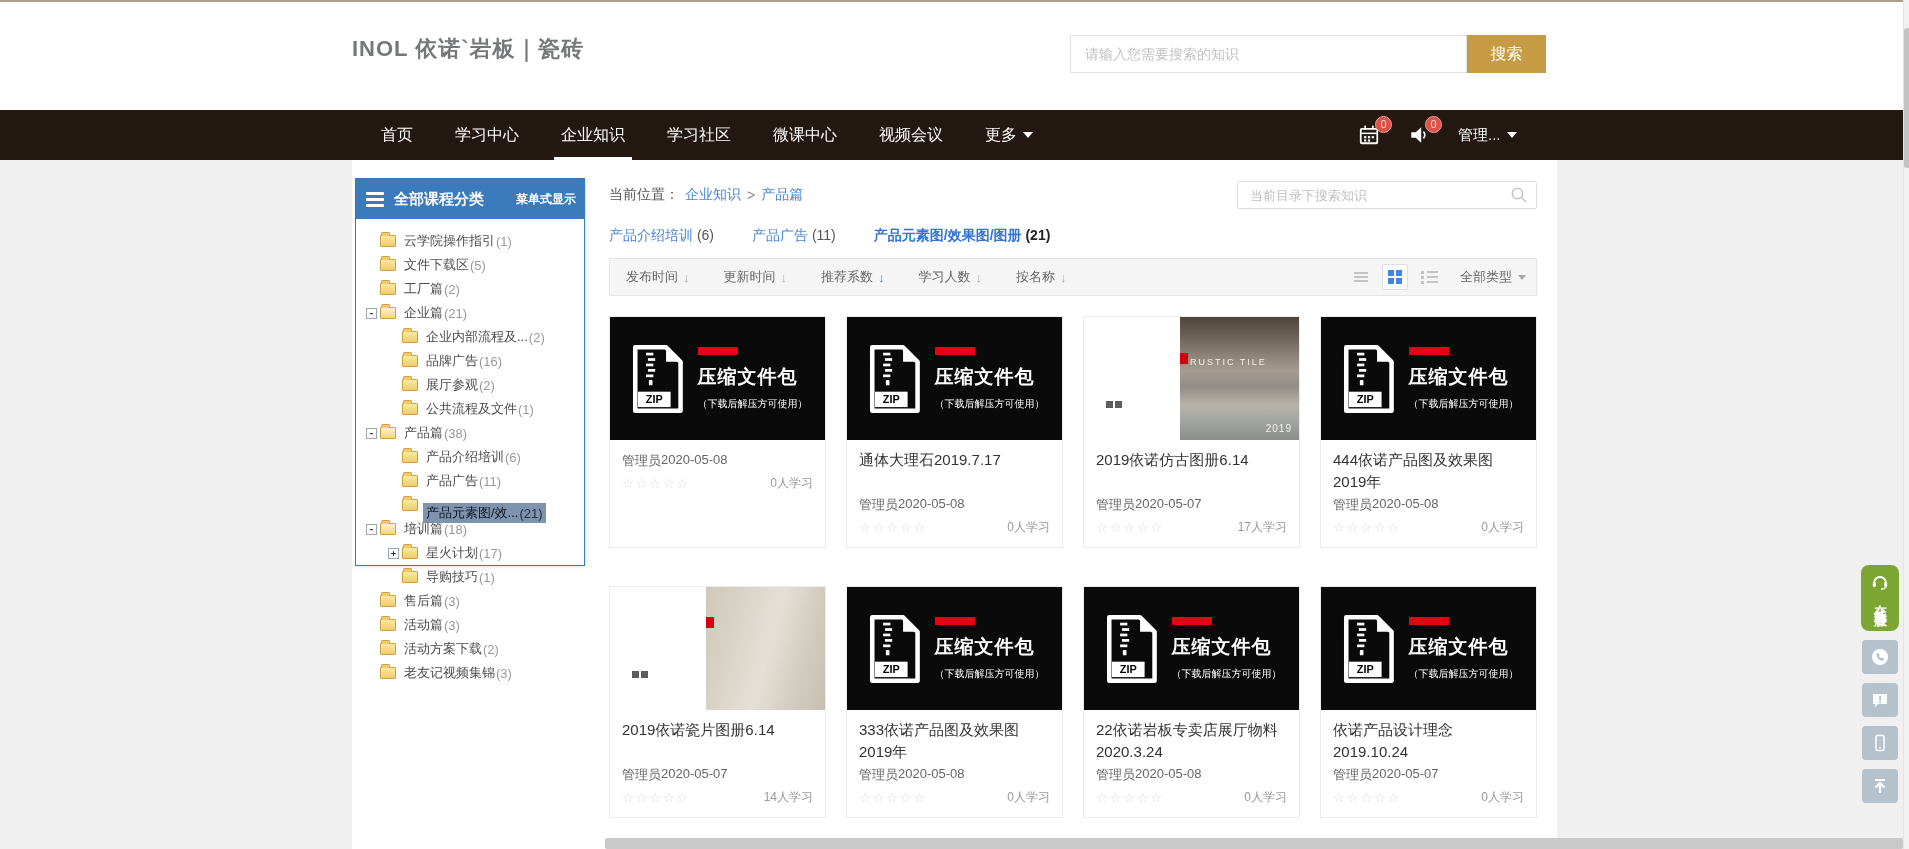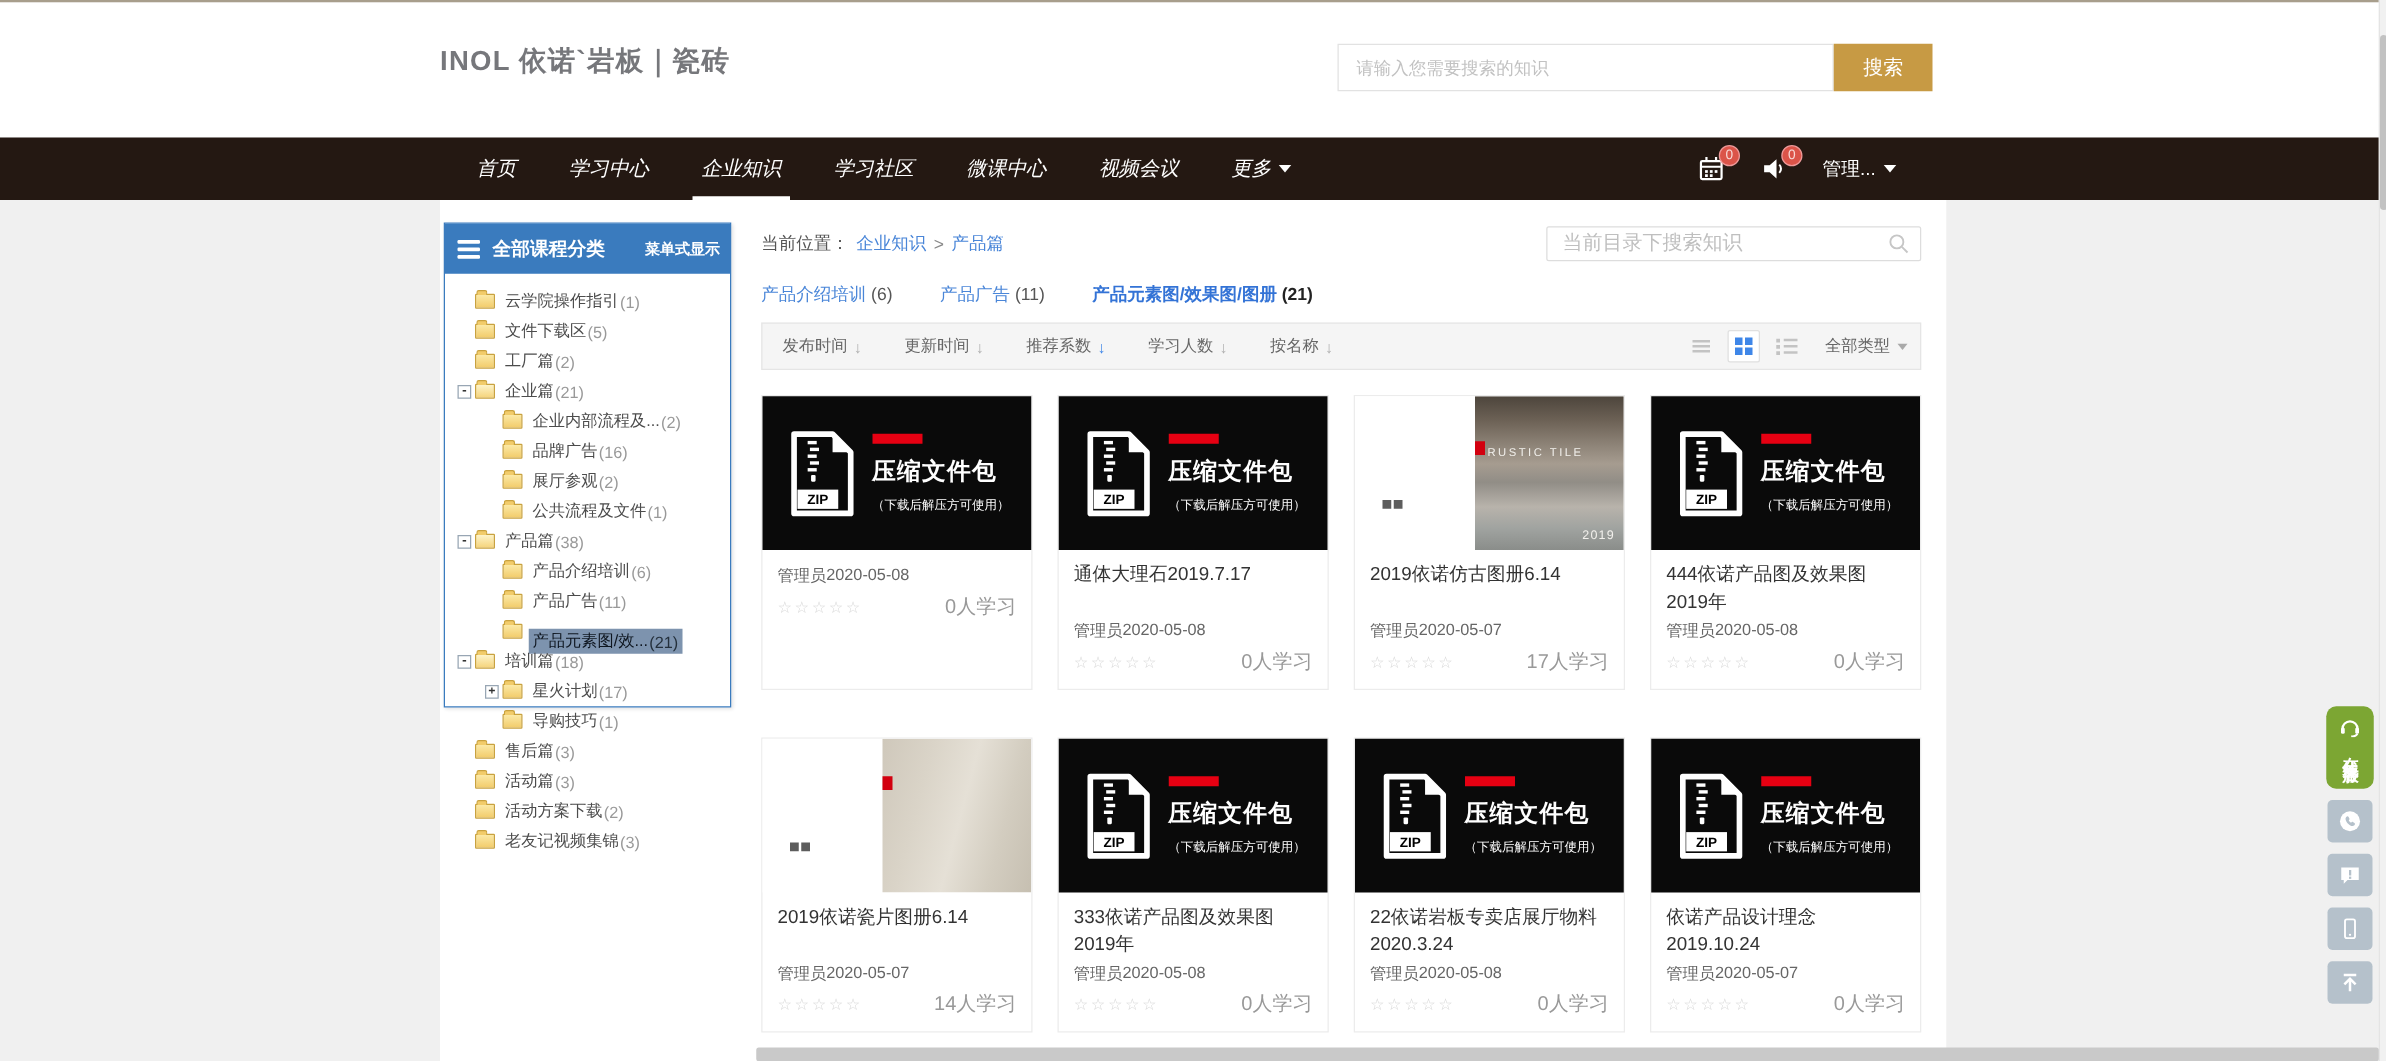--- a/index.html
+++ b/index.html
@@ -10,21 +10,21 @@
   .topline { position:absolute; left:0; top:0; width:1909px; height:2px; background:#A89E8C; }
   .header { position:absolute; left:0; top:2px; width:1909px; height:108px; background:#fff; }
   .logo { position:absolute; left:352px; top:32px; font-size:22px; font-weight:bold; color:#76777B; letter-spacing:1px; }
   .hsearch-input { position:absolute; left:1070px; top:33px; width:397px; height:38px; border:1px solid #E2E2E2; background:#fff; font-size:14px; padding:0 14px; color:#555; outline:none; }
   .hsearch-input::placeholder { color:#C2C2C2; }
   .hsearch-btn { position:absolute; left:1467px; top:33px; width:79px; height:38px; background:#C79A44; color:#fff; border:none; font-size:16px; cursor:pointer; font-family:inherit; }
 
   
   .nav { position:absolute; left:0; top:110px; width:1909px; height:50px; background:#241812; }
   .nav-left { position:absolute; left:360px; top:0; height:50px; display:flex; }
-  .nav-item { height:50px; display:flex; align-items:center; padding:0 21px; color:#fff; font-size:16px; cursor:pointer; position:relative;font-style:italic; }
+  .nav-item { height:50px; display:flex; align-items:center; padding:0 21px; color:#fff; font-size:16px; cursor:pointer; position:relative; }
   .nav-item.active::after { content:''; position:absolute; left:14px; right:14px; bottom:0; height:3px; background:#fff; }
   .caret { display:inline-block; width:0; height:0; border-left:5px solid transparent; border-right:5px solid transparent; border-top:6px solid #fff; margin-left:6px; }
   .nav-right { position:absolute; left:1358px; top:0; height:50px; display:flex; align-items:center; gap:28px; }
   .nav-ico { position:relative; width:22px; height:22px; cursor:pointer; }
   .badge { position:absolute; top:-8px; right:-12px; min-width:17px; height:17px; background:#DB5449; border:1px solid #E99; border-radius:50%; color:#F8D9D6; font-size:11px; line-height:15px; text-align:center; }
   .admin { display:flex; align-items:center; color:#fff; font-size:15px; cursor:pointer; }
 
   
   .container { position:absolute; left:352px; top:160px; width:1205px; height:689px; background:#fff; }
 
@@ -48,21 +48,21 @@
   .t-lbl.selected { background:#7D93AE; color:#0E1620;margin-top:16px; }
   .t-lbl.selected .cnt { color:#24303C; }
 
   
   .main { position:absolute; left:257px; top:20px; width:928px; }
   .crumb-row { display:flex; align-items:center; height:30px; }
   .crumb { font-size:14px; color:#555; display:flex; gap:6px; align-items:center; }
   .crumb a { color:#4A86D8; text-decoration:none; cursor:pointer; }
   .crumb .sep { color:#888; }
   .dir-search { margin-left:auto; position:relative; width:300px; height:28px; }
-  .dir-search input { width:100%; height:100%; border:1px solid #DDD; border-radius:2px; padding:0 22px 0 12px; font-size:16px; color:#555; outline:none; background:#fff; }
+  .dir-search input { width:100%; height:100%; border:1px solid #DDD; border-radius:2px; padding:0 22px 0 12px; font-size:13px; color:#555; outline:none; background:#fff; }
   .dir-search input::placeholder { color:#BFBFBF; }
   .dir-search svg { position:absolute; right:9px; top:5px; }
 
   .tabs { display:flex; gap:38px; margin-top:14px; height:24px; align-items:center; }
   .tab { font-size:14px; color:#4A86D8; cursor:pointer; }
   .tab .tcnt { color:#555; }
   .tab.active { font-weight:bold; color:#3373D6; }
   .tab.active .tcnt { color:#222; }
 
   .sortbar { margin-top:10px; height:38px; background:#F5F5F5; border:1px solid #E5E5E5; display:flex; align-items:center; padding:0 10px 0 16px; }
@@ -98,21 +98,21 @@
   .cov-title { position:absolute; left:10px; top:40px; font-size:9px; letter-spacing:2px; color:#F2F0EC; }
   .cov-year { position:absolute; right:7px; bottom:6px; font-size:10px; color:#F2F0EC; letter-spacing:1px; }
   .mini-logo { position:absolute; left:22px; bottom:28px; }
   .mini-logo .sq { display:inline-block; width:7px; height:7px; background:#5d5d5d; margin-right:2px; }
   .mini-logo .ln { width:44px; height:2px; background:#C9C9C9; margin-top:3px; }
   .info { padding:9px 12px 11px; }
   .c-title { font-size:15px; color:#333; line-height:22px; height:44px; overflow:hidden; }
   .c-meta { display:flex; justify-content:flex-start; font-size:13px; color:#666; margin-top:3px; }
   .c-rate { display:flex; justify-content:space-between; align-items:center; margin-top:5px; }
   .stars { font-size:13px; color:#D8D8D8; letter-spacing:2px; }
-  .learn { font-size:16px; color:#999; }
+  .learn { font-size:12px; color:#999; }
 
   
   .float { position:absolute; right:10px; top:565px; width:38px; }
   .cs-btn { width:38px; border-radius:8px; background:#7CA633; color:#fff; display:flex; flex-direction:column; align-items:center; padding:9px 0 7px; cursor:pointer; }
   .cs-txt { writing-mode:vertical-lr; text-orientation:upright; font-size:13px; font-weight:bold; letter-spacing:3px; margin-top:5px; }
   .cs-more { font-size:12px; font-weight:bold; margin-top:3px; transform:rotate(90deg); }
   .fbtn { width:36px; height:34px; margin:9px auto 0; background:#B5C1CB; border-radius:4px; display:flex; align-items:center; justify-content:center; cursor:pointer; }
 
   
   .vscroll { position:absolute; right:0; top:0; width:6px; height:849px; background:#F1F1F1; border-left:1px solid #E4E4E4; }

